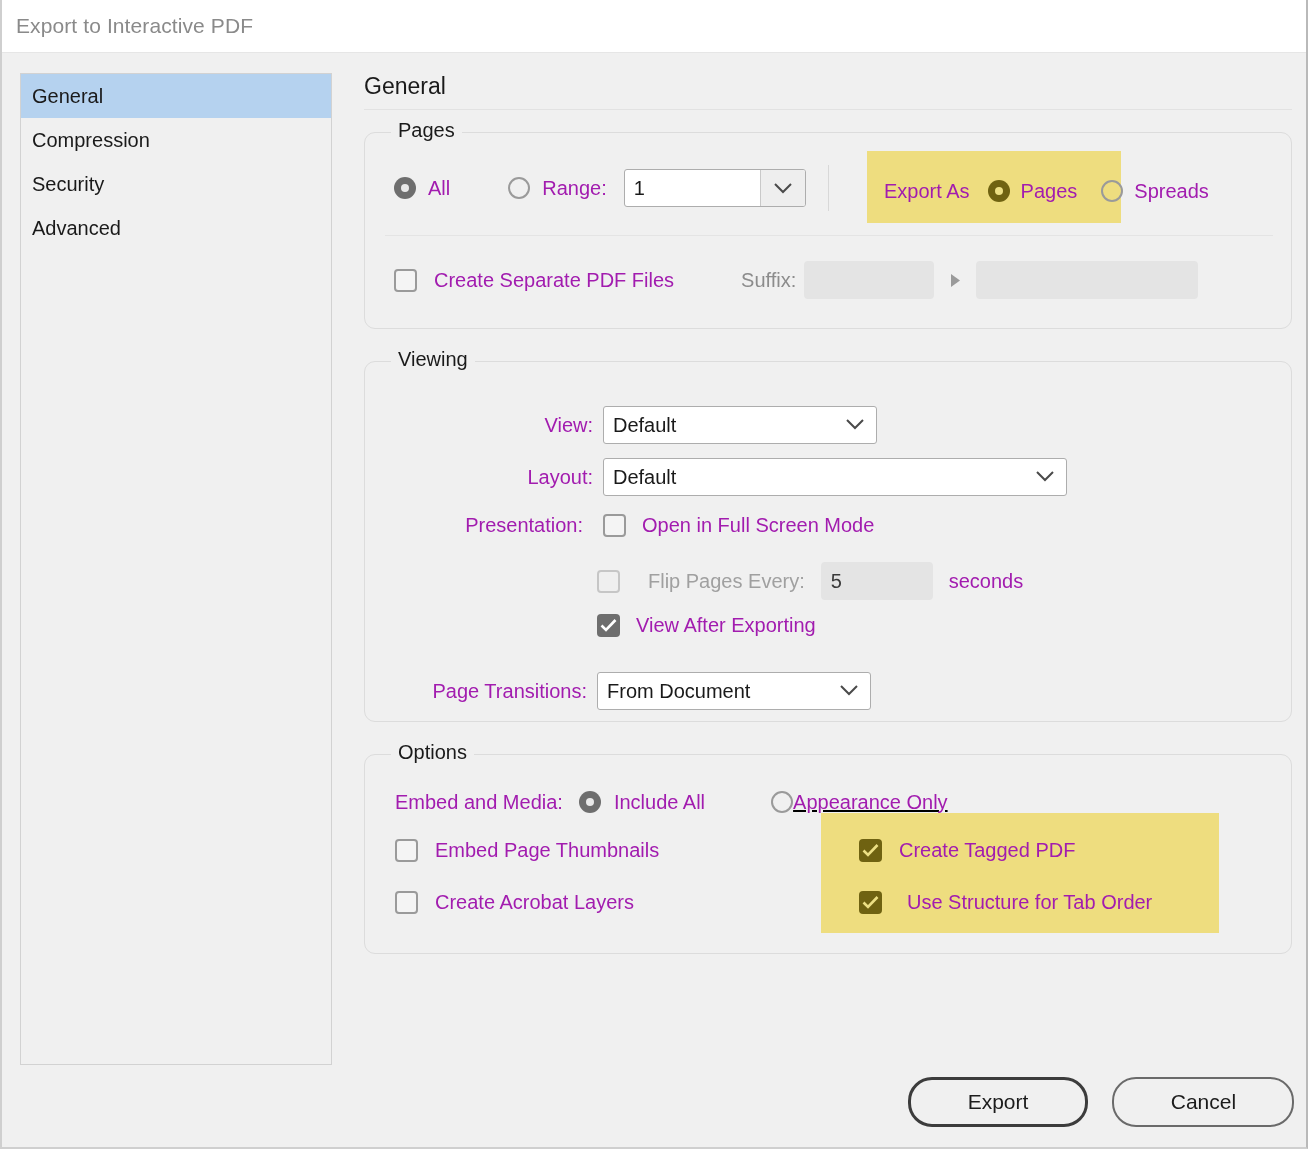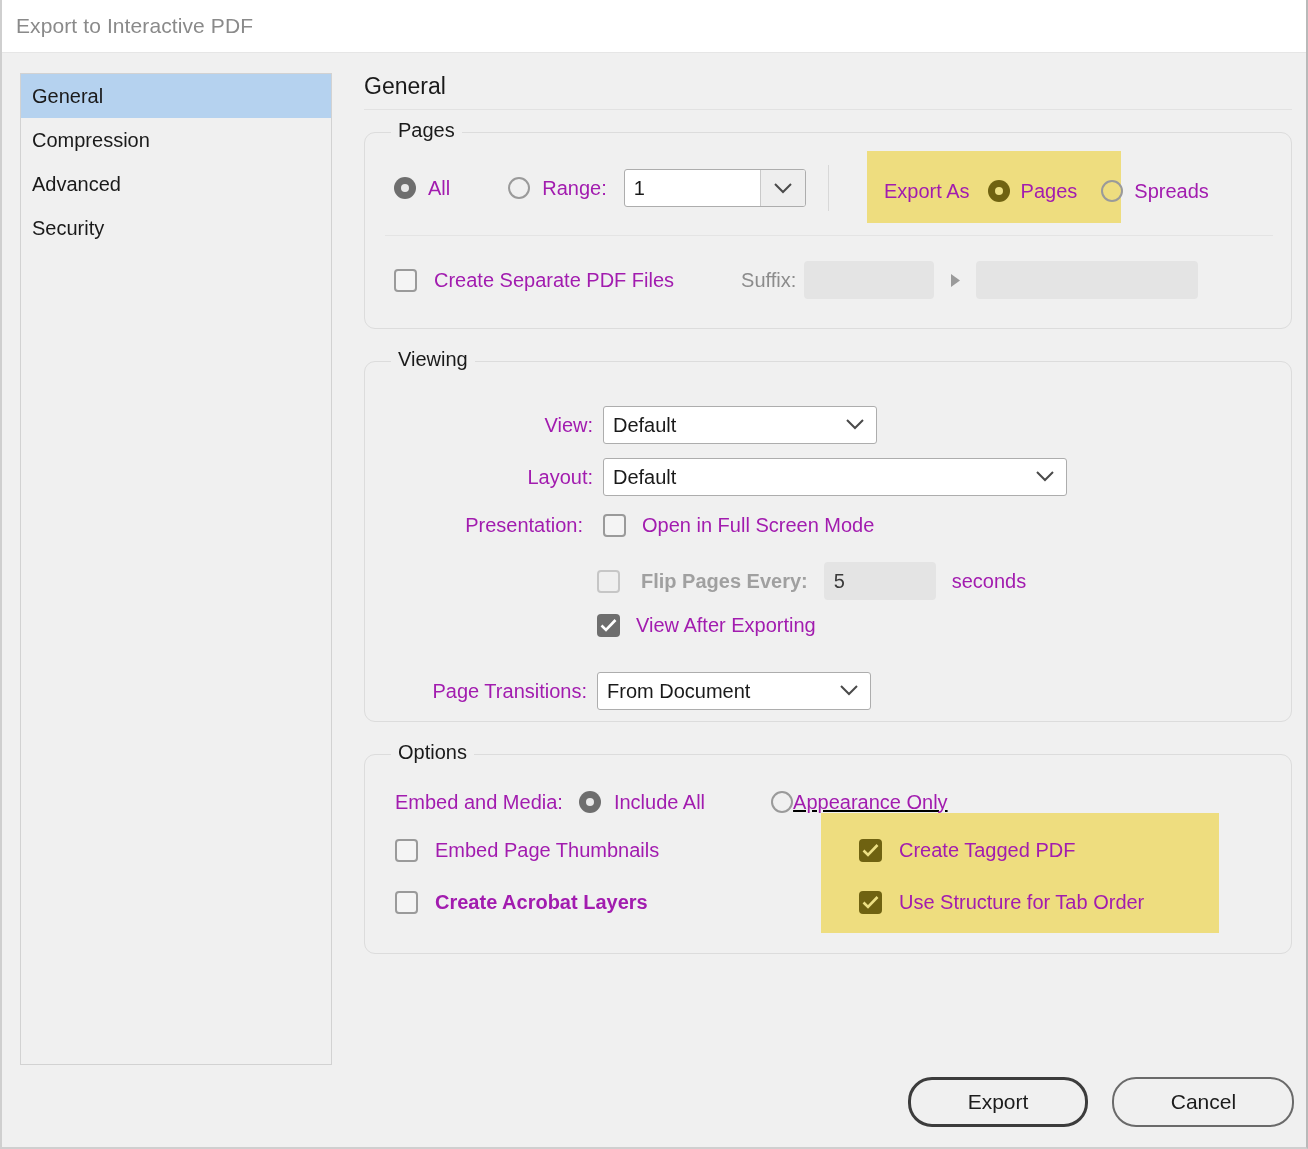--- a/index.html
+++ b/index.html
@@ -271,24 +271,24 @@
   </div>
 
   <div class="sidebar">
     <div class="sidebar-item selected">
       <span>General</span>
     </div>
     <div class="sidebar-item">
       <span>Compression</span>
     </div>
     <div class="sidebar-item">
+      <span>Security</span>
+    </div>
+    <div class="sidebar-item">
       <span>Advanced</span>
-    </div>
-    <div class="sidebar-item">
-      <span>Security</span>
     </div>
   </div>
 
   <div class="main">
 
     <div class="pane-title">General</div>
     <div class="pane-rule"></div>
 
     <div class="group" style="height:197px;">
       <div class="group-title">Pages</div>
@@ -386,21 +386,21 @@
 
       <div class="row" style="position:absolute; left:0px; top:152px; width:908px;">
         <span class="lbl" style="width:218px; text-align:right;">Presentation:</span>
         <span class="row" style="gap:16px; margin-left:20px;">
           <span class="cb off"></span>
           <span class="lbl">Open in Full Screen Mode</span>
         </span>
       </div>
 
       <div class="row" style="position:absolute; left:232px; top:200px;">
-        <span class="row" style="gap:21px;font-weight:bold;">
+        <span class="row" style="gap:28px;">
           <span class="cb off dim"></span>
           <span class="lbl dim">Flip Pages Every:</span>
         </span>
         <span class="disabled-field" style="width:112px; height:38px; margin-left:16px;">
           <span class="val">5</span>
         </span>
         <span class="lbl" style="margin-left:16px;">seconds</span>
       </div>
 
       <div class="row" style="position:absolute; left:232px; top:252px;">
@@ -440,35 +440,35 @@
           <span class="radio off"></span>
           <span class="lbl">Appearance Only</span>
         </span>
       </div>
 
       <div class="row" style="position:absolute; left:30px; top:84px; gap:17px; z-index:1;">
         <span class="cb off"></span>
         <span class="lbl">Embed Page Thumbnails</span>
       </div>
 
-      <div class="row" style="position:absolute; left:30px; top:136px; gap:17px; z-index:1;font-weight:bold;">
+      <div class="row" style="position:absolute; left:30px; top:136px; gap:17px; z-index:1;">
         <span class="cb off"></span>
         <span class="lbl">Create Acrobat Layers</span>
       </div>
 
       <div class="row" style="position:absolute; left:494px; top:84px; gap:17px; z-index:1;">
         <span class="cb on olive">
           <svg width="17" height="15" viewBox="0 0 17 15">
               <path d="M1.5 7.5 L6 12 L15.5 2" fill="none" stroke="#ecdf84" stroke-width="2.6"></path>
             </svg>
         </span>
         <span class="lbl">Create Tagged PDF</span>
       </div>
 
-      <div class="row" style="position:absolute; left:494px; top:136px; gap:17px; z-index:1;">
+      <div class="row" style="position:absolute; left:494px; top:136px; gap:25px; z-index:1;">
         <span class="cb on olive">
           <svg width="17" height="15" viewBox="0 0 17 15">
               <path d="M1.5 7.5 L6 12 L15.5 2" fill="none" stroke="#ecdf84" stroke-width="2.6"></path>
             </svg>
         </span>
         <span class="lbl">Use Structure for Tab Order</span>
       </div>
     </div>
   </div>
 

